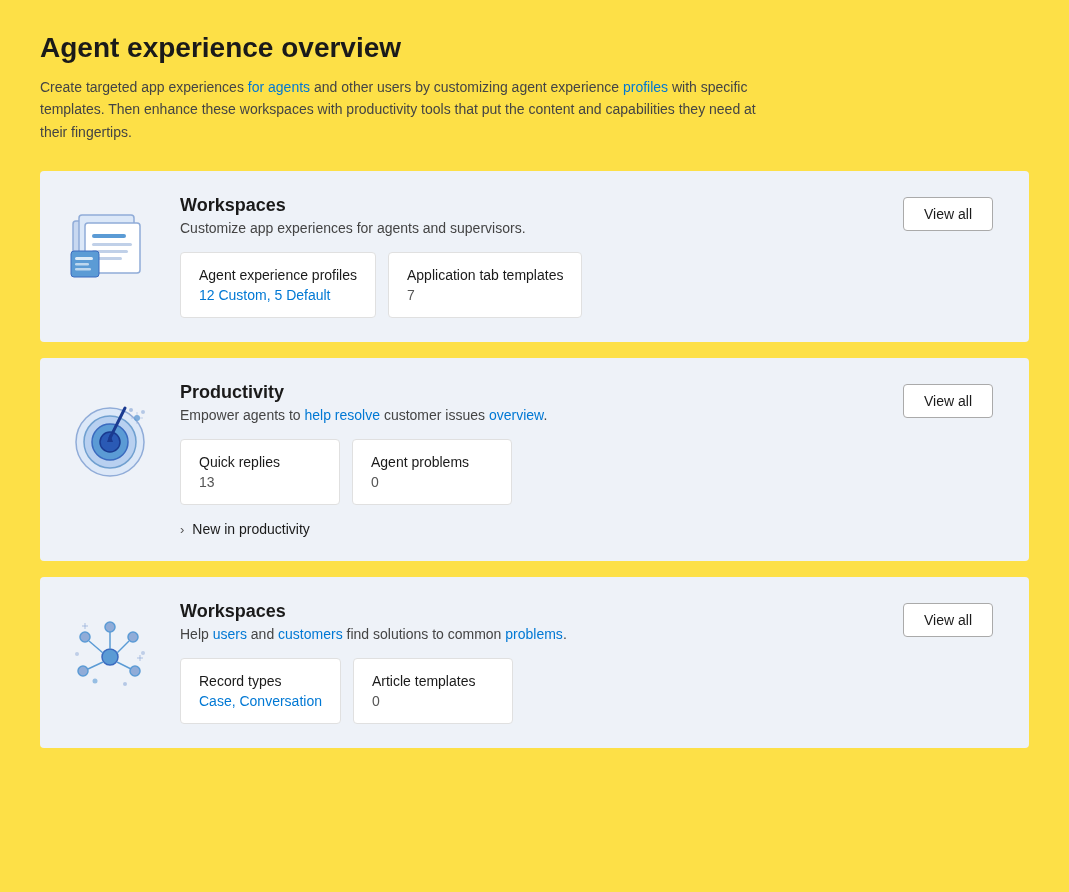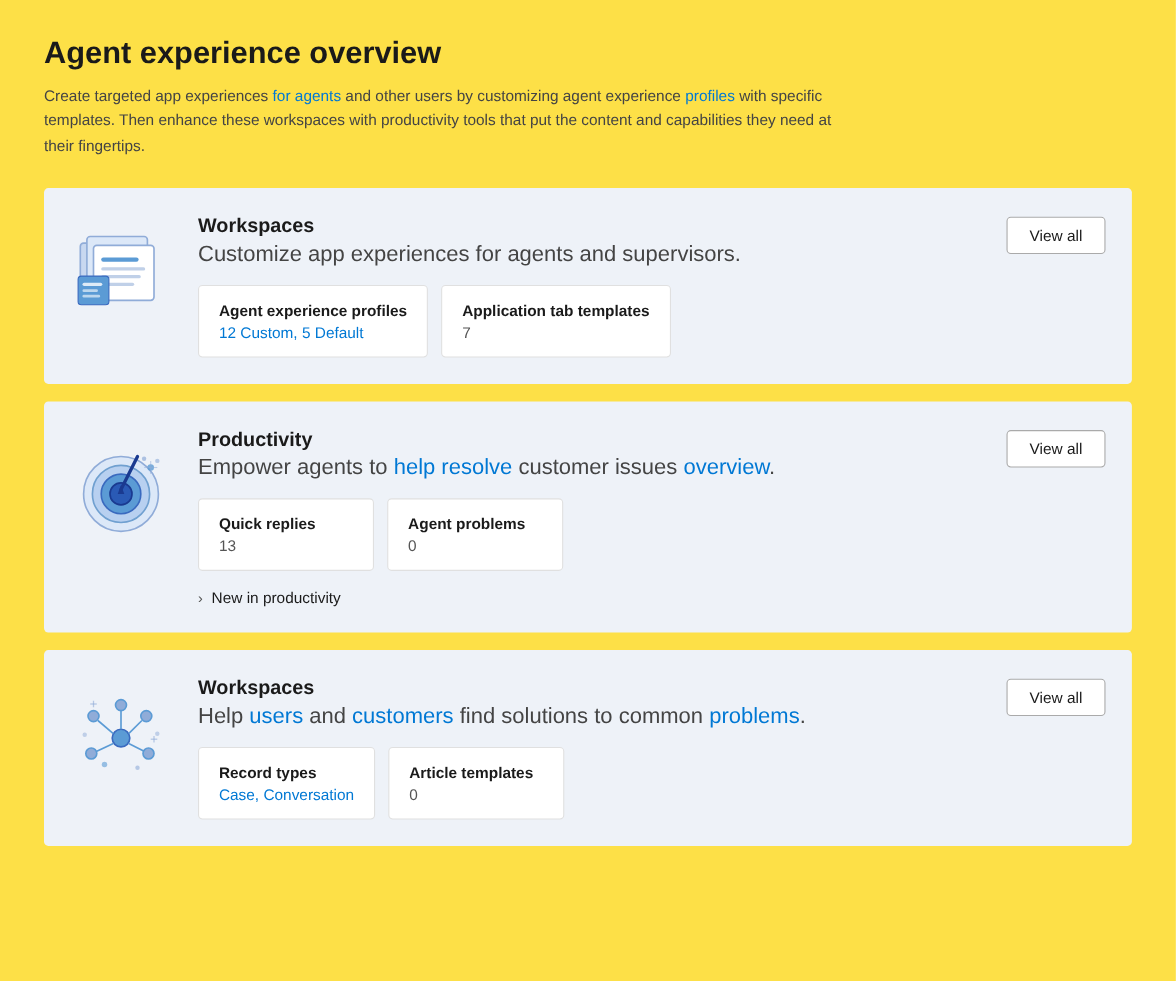--- a/index.html
+++ b/index.html
@@ -60,52 +60,52 @@
       justify-content: space-between;
       margin-bottom: 16px;
     }
     .section-title {
       font-size: 18px;
       font-weight: 600;
       color: #1a1a1a;
       margin-bottom: 4px;
     }
     .section-desc {
-      font-size: 20px;
+      font-size: 14px;
       color: #444;
     }
     .section-desc a { color: #0078d4; text-decoration: none; }
     .view-all-btn {
       background: #fff;
       border: 1px solid #aaa;
       border-radius: 4px;
       padding: 8px 20px;
       font-size: 14px;
       color: #1a1a1a;
       cursor: pointer;
       white-space: nowrap;
-      margin-right: 0;
+      margin-right: 12px;
       margin-top: 2px;
     }
     .cards-row {
       display: flex;
       gap: 12px;
       flex-wrap: wrap;
     }
     .card {
       background: #fff;
       border: 1px solid #e0e0e0;
       border-radius: 4px;
       padding: 14px 18px;
       min-width: 160px;
       cursor: pointer;
     }
     .card-title {
       font-size: 14px;
-      font-weight: 700;
+      font-weight: 400;
       color: #1a1a1a;
       margin-bottom: 4px;
     }
     .card-value {
       font-size: 14px;
       color: #555;
     }
     .card-value.link { color: #0078d4; }
     .new-in-productivity {
       display: flex;

